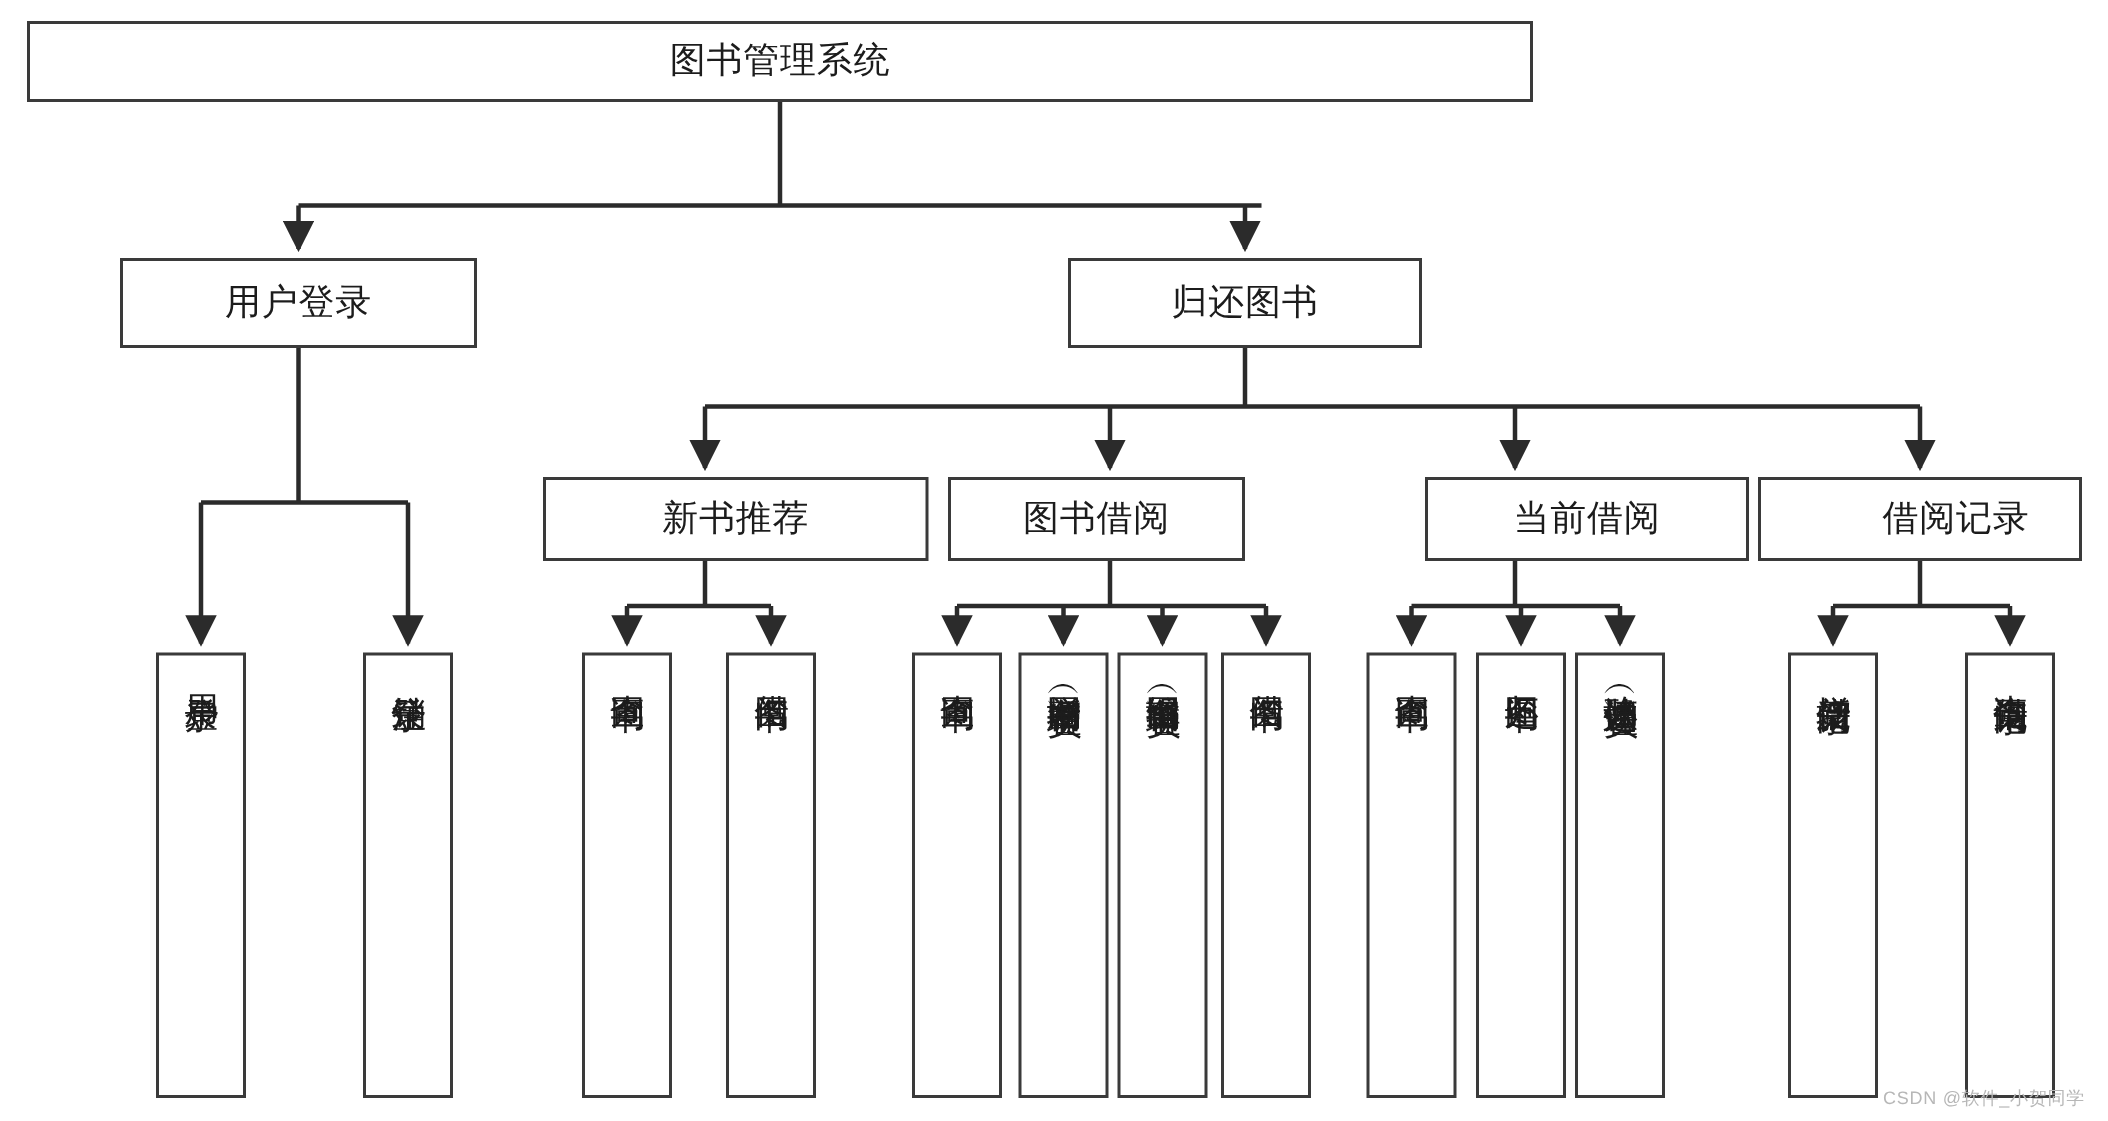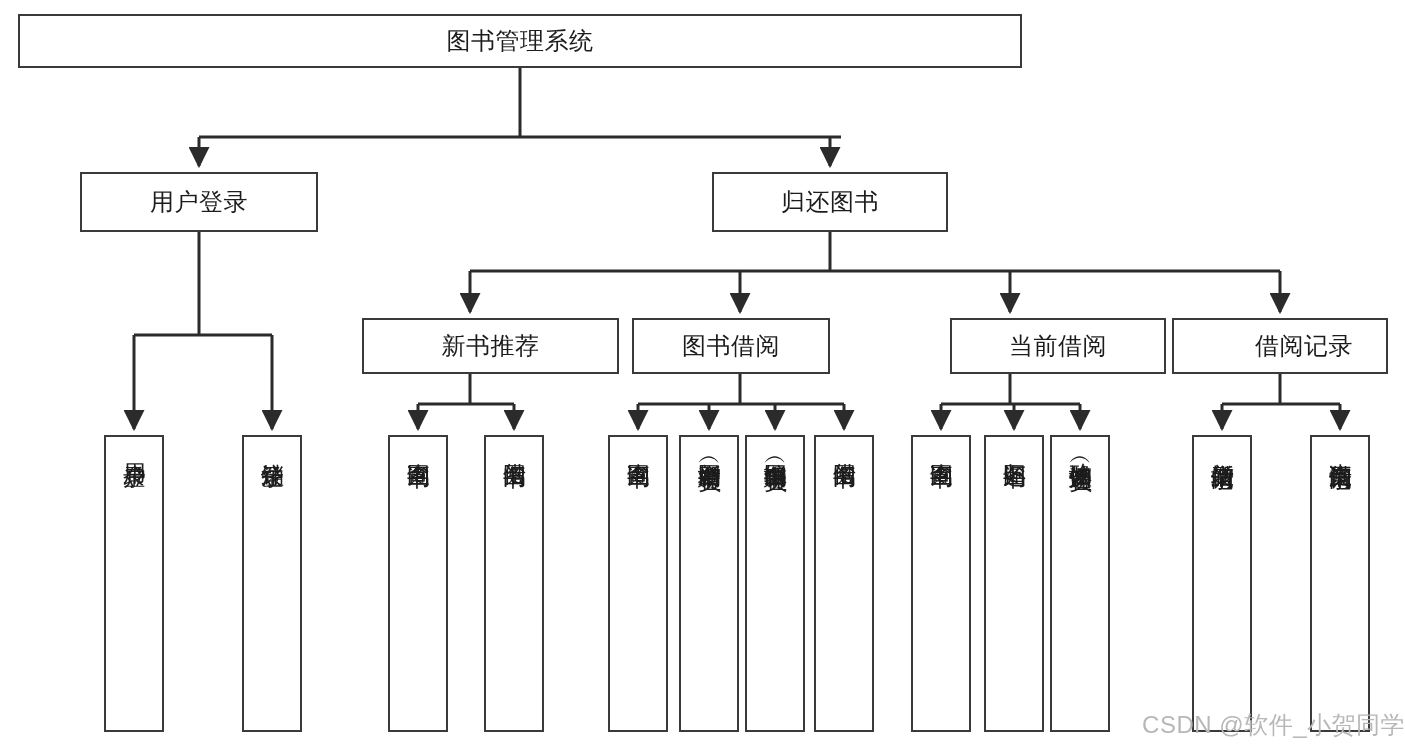--- a/index.html
+++ b/index.html
@@ -51,23 +51,23 @@
     writing-mode: vertical-rl;
     text-orientation: upright;
     font-size: 23px;
     line-height: 1.30;
     letter-spacing: 1px;
     white-space: normal;
     max-height: 280px;
   }
   #watermark {
     position: absolute;
-    right: 0;
+    right: 15px;
     bottom: 6px;
-    font-size: 24px;
+    font-size: 12px;
     color: #b7b7b7;
     letter-spacing: 0.5px;
     white-space: nowrap;
   }
 </style>
 </head>
 <body>
 
 <div id="canvas">
 

